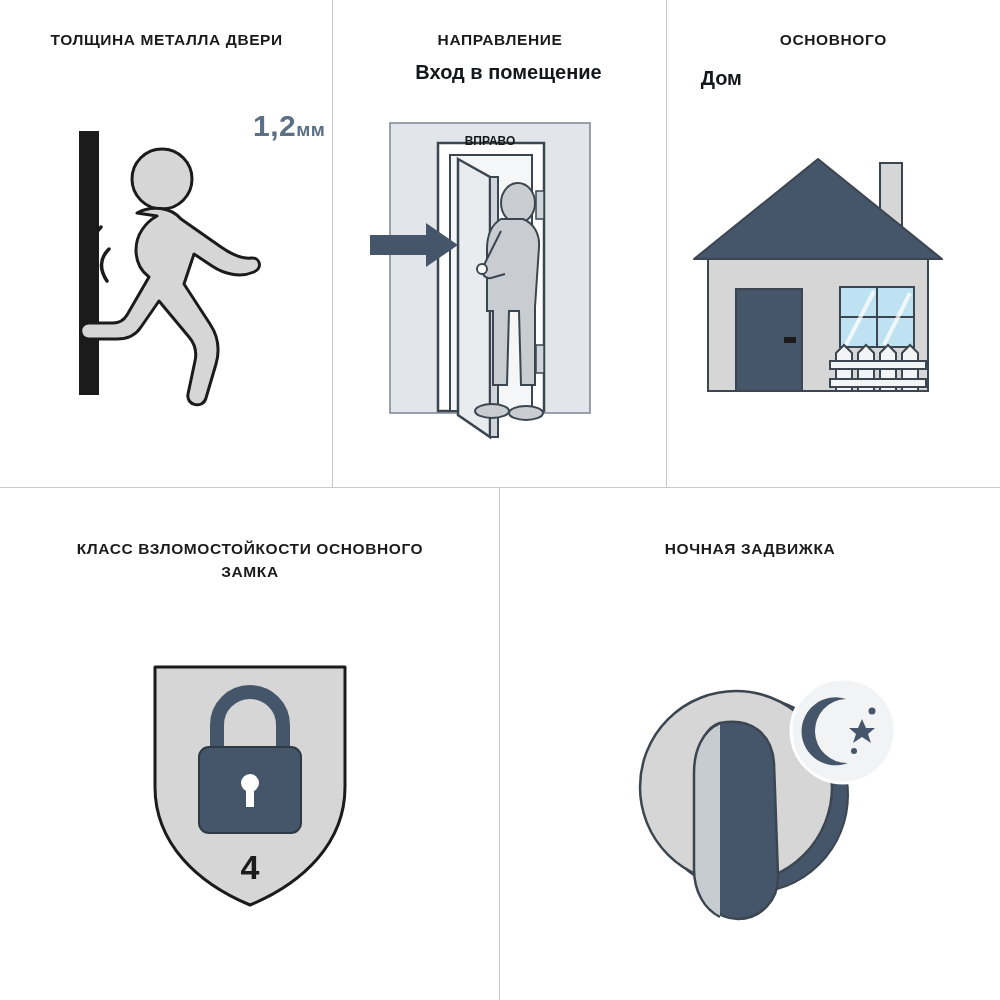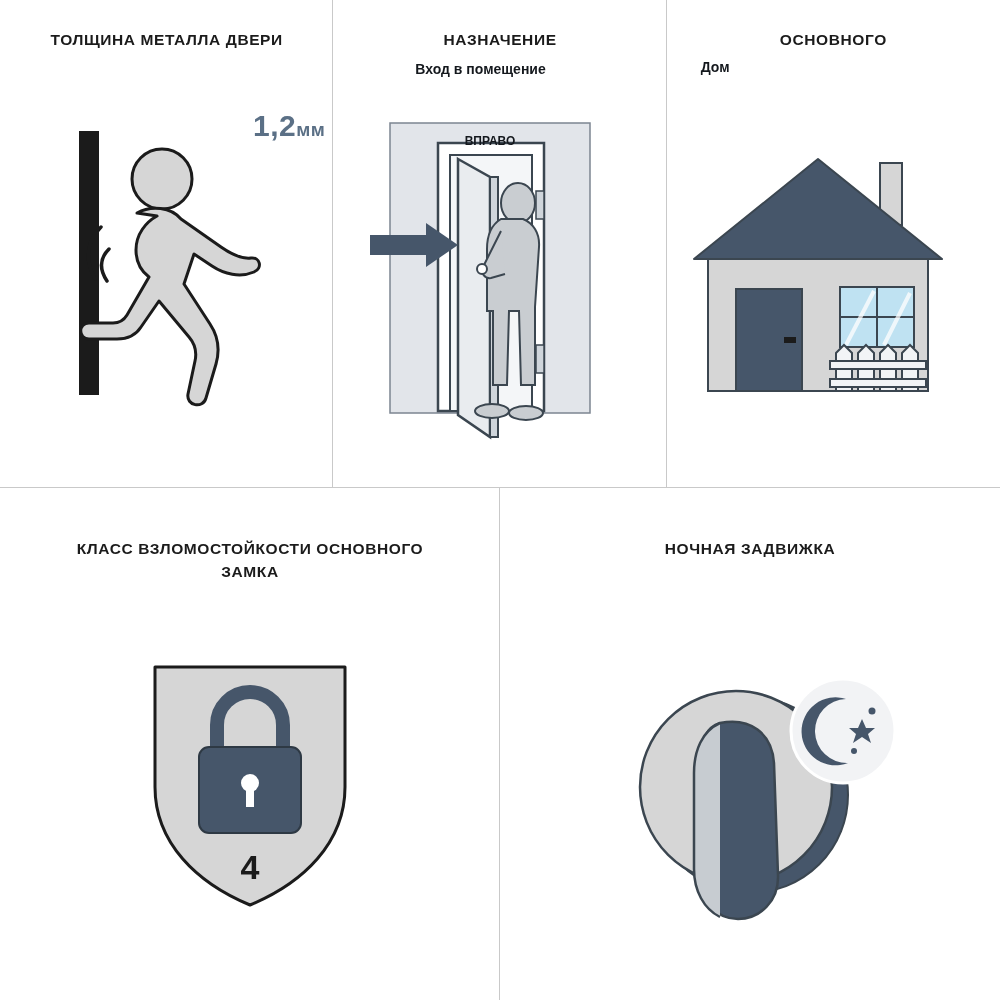--- a/index.html
+++ b/index.html
@@ -66,21 +66,21 @@
   .art {
     position: relative;
     flex: 1 1 auto;
     width: 100%;
     display: flex;
     align-items: center;
     justify-content: center;
   }
   .sub-label {
     position: absolute;
-    font-size: 14px;
+    font-size: 20px;
     font-weight: bold;
     color: #14181d;
   }
   .thickness-value {
     position: absolute;
     font-size: 30px;
     font-weight: bold;
     color: #5b7086;
     letter-spacing: 0.5px;
   }
@@ -141,21 +141,21 @@
                    c6 0 11 -3 14 -8
                    l22 -38
                    c-8 -6 -13 -16 -13 -27
                    c0 -16 10 -28 21 -34 z" fill="#d6d6d6" stroke="#1b1b1b" stroke-width="3" stroke-linejoin="round"></path>
         </svg>
       </div>
     </div>
 
     <div class="cell">
       <div class="divider-right"></div>
-      <div class="cell-title">НАЗНАЧЕНИЕ</div>
+      <div class="cell-title">НАПРАВЛЕНИЕ</div>
       <div class="art">
 
         <div class="sub-label" style="left:82px; top:10px;">Вход в помещение</div>
 
         <svg width="260" height="330" viewBox="0 0 260 330" style="margin-top:22px;">
 
           <rect x="20" y="8" width="200" height="290" fill="#e2e5ea" stroke="#7c8591" stroke-width="1.5"></rect>
 
           <rect x="68" y="28" width="106" height="268" fill="#ffffff" stroke="#3b4650" stroke-width="2.5"></rect>
           <rect x="80" y="40" width="82" height="256" fill="#f4f6f8" stroke="#3b4650" stroke-width="2"></rect>
@@ -182,21 +182,21 @@
 
           <circle cx="112" cy="154" r="5" fill="#ffffff" stroke="#3b4650" stroke-width="2"></circle>
         </svg>
       </div>
     </div>
 
     <div class="cell">
       <div class="cell-title">ОСНОВНОГО</div>
       <div class="art">
 
-        <div class="sub-label" style="left:34px; top:8px;">Дом</div>
+        <div class="sub-label" style="left:34px; top:16px;">Дом</div>
 
         <svg width="290" height="280" viewBox="0 0 290 280" style="margin-top:24px;">
 
           <rect x="192" y="22" width="22" height="62" fill="#d6d6d6" stroke="#3b4650" stroke-width="2"></rect>
 
           <polygon points="130,18 254,118 6,118" fill="#46566a" stroke="#3b4650" stroke-width="2" stroke-linejoin="round"></polygon>
 
           <rect x="20" y="118" width="220" height="132" fill="#d6d6d6" stroke="#3b4650" stroke-width="2"></rect>
 
           <rect x="48" y="148" width="66" height="102" fill="#46566a" stroke="#3b4650" stroke-width="2"></rect>

